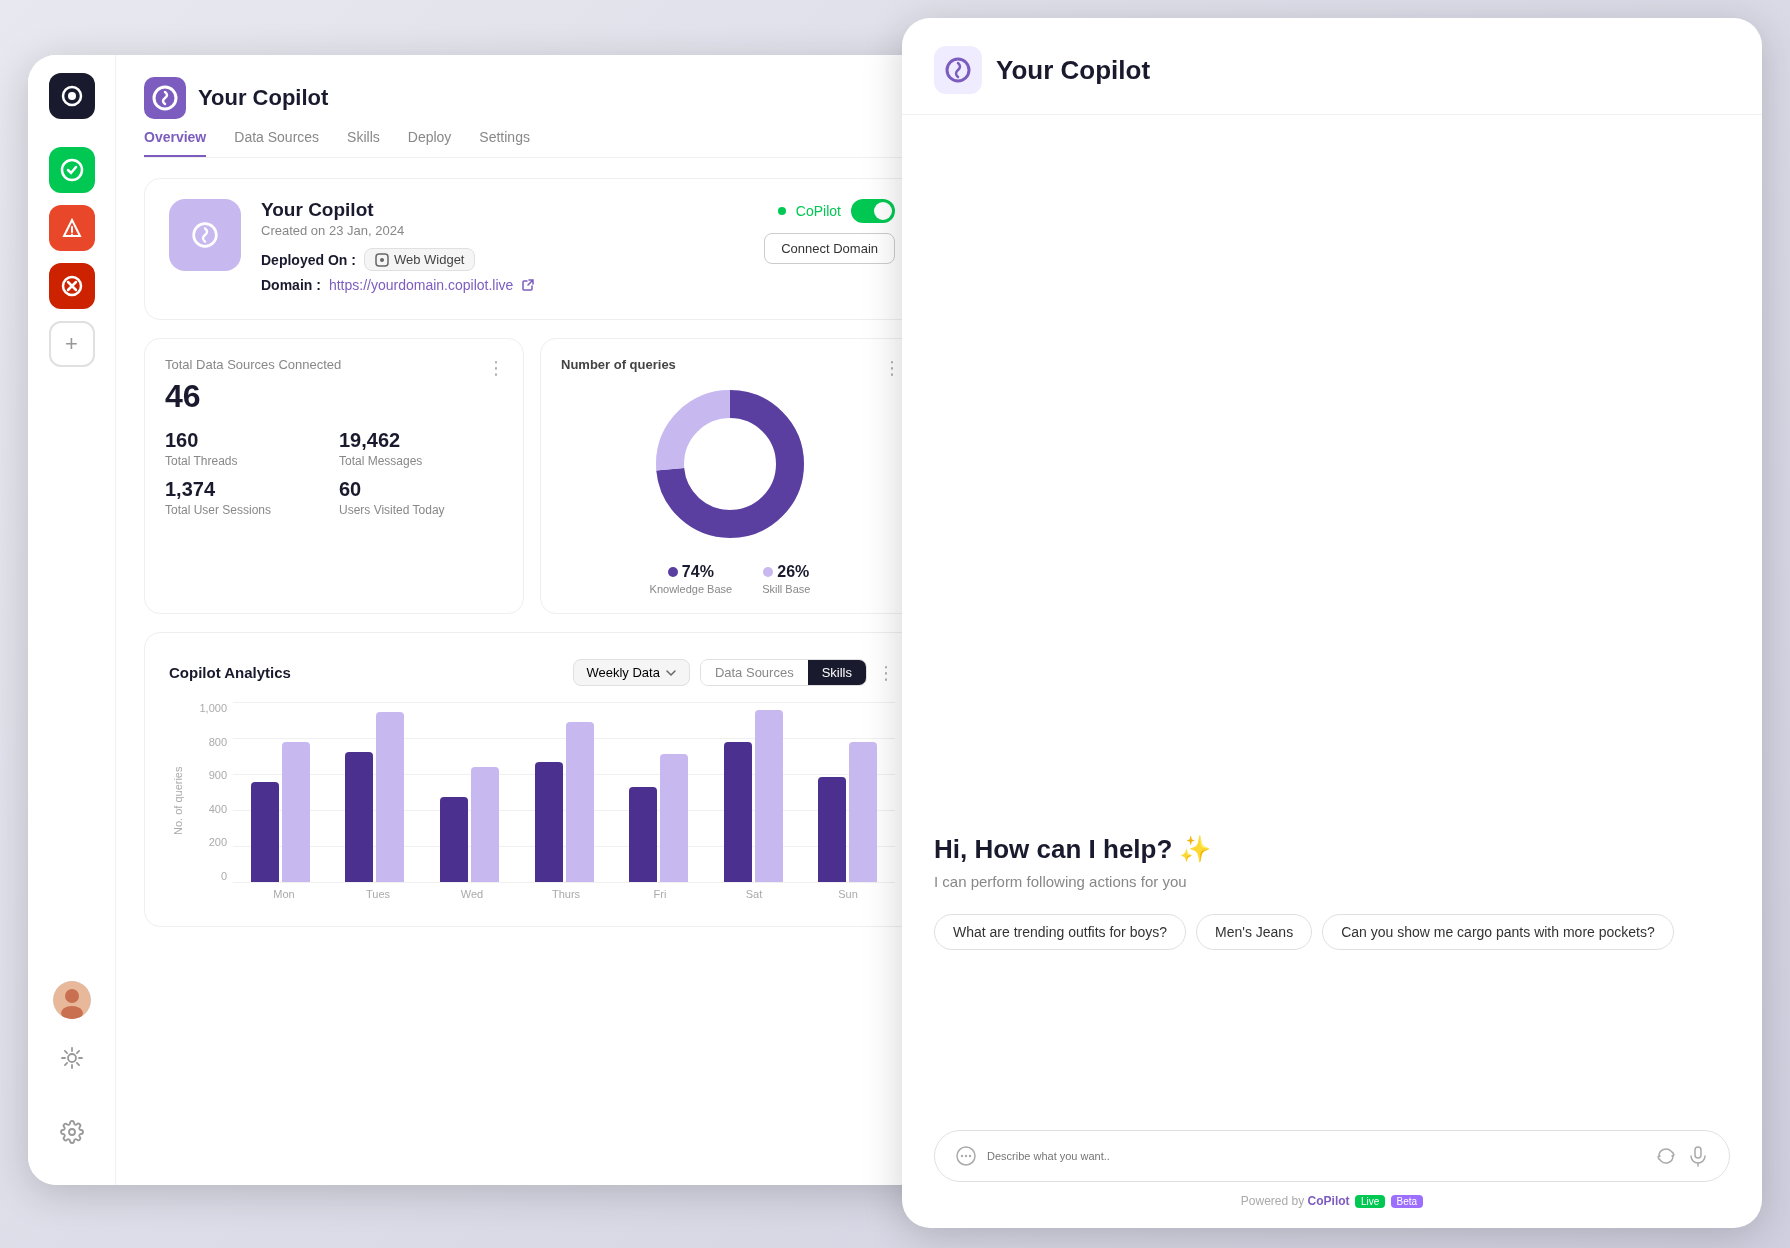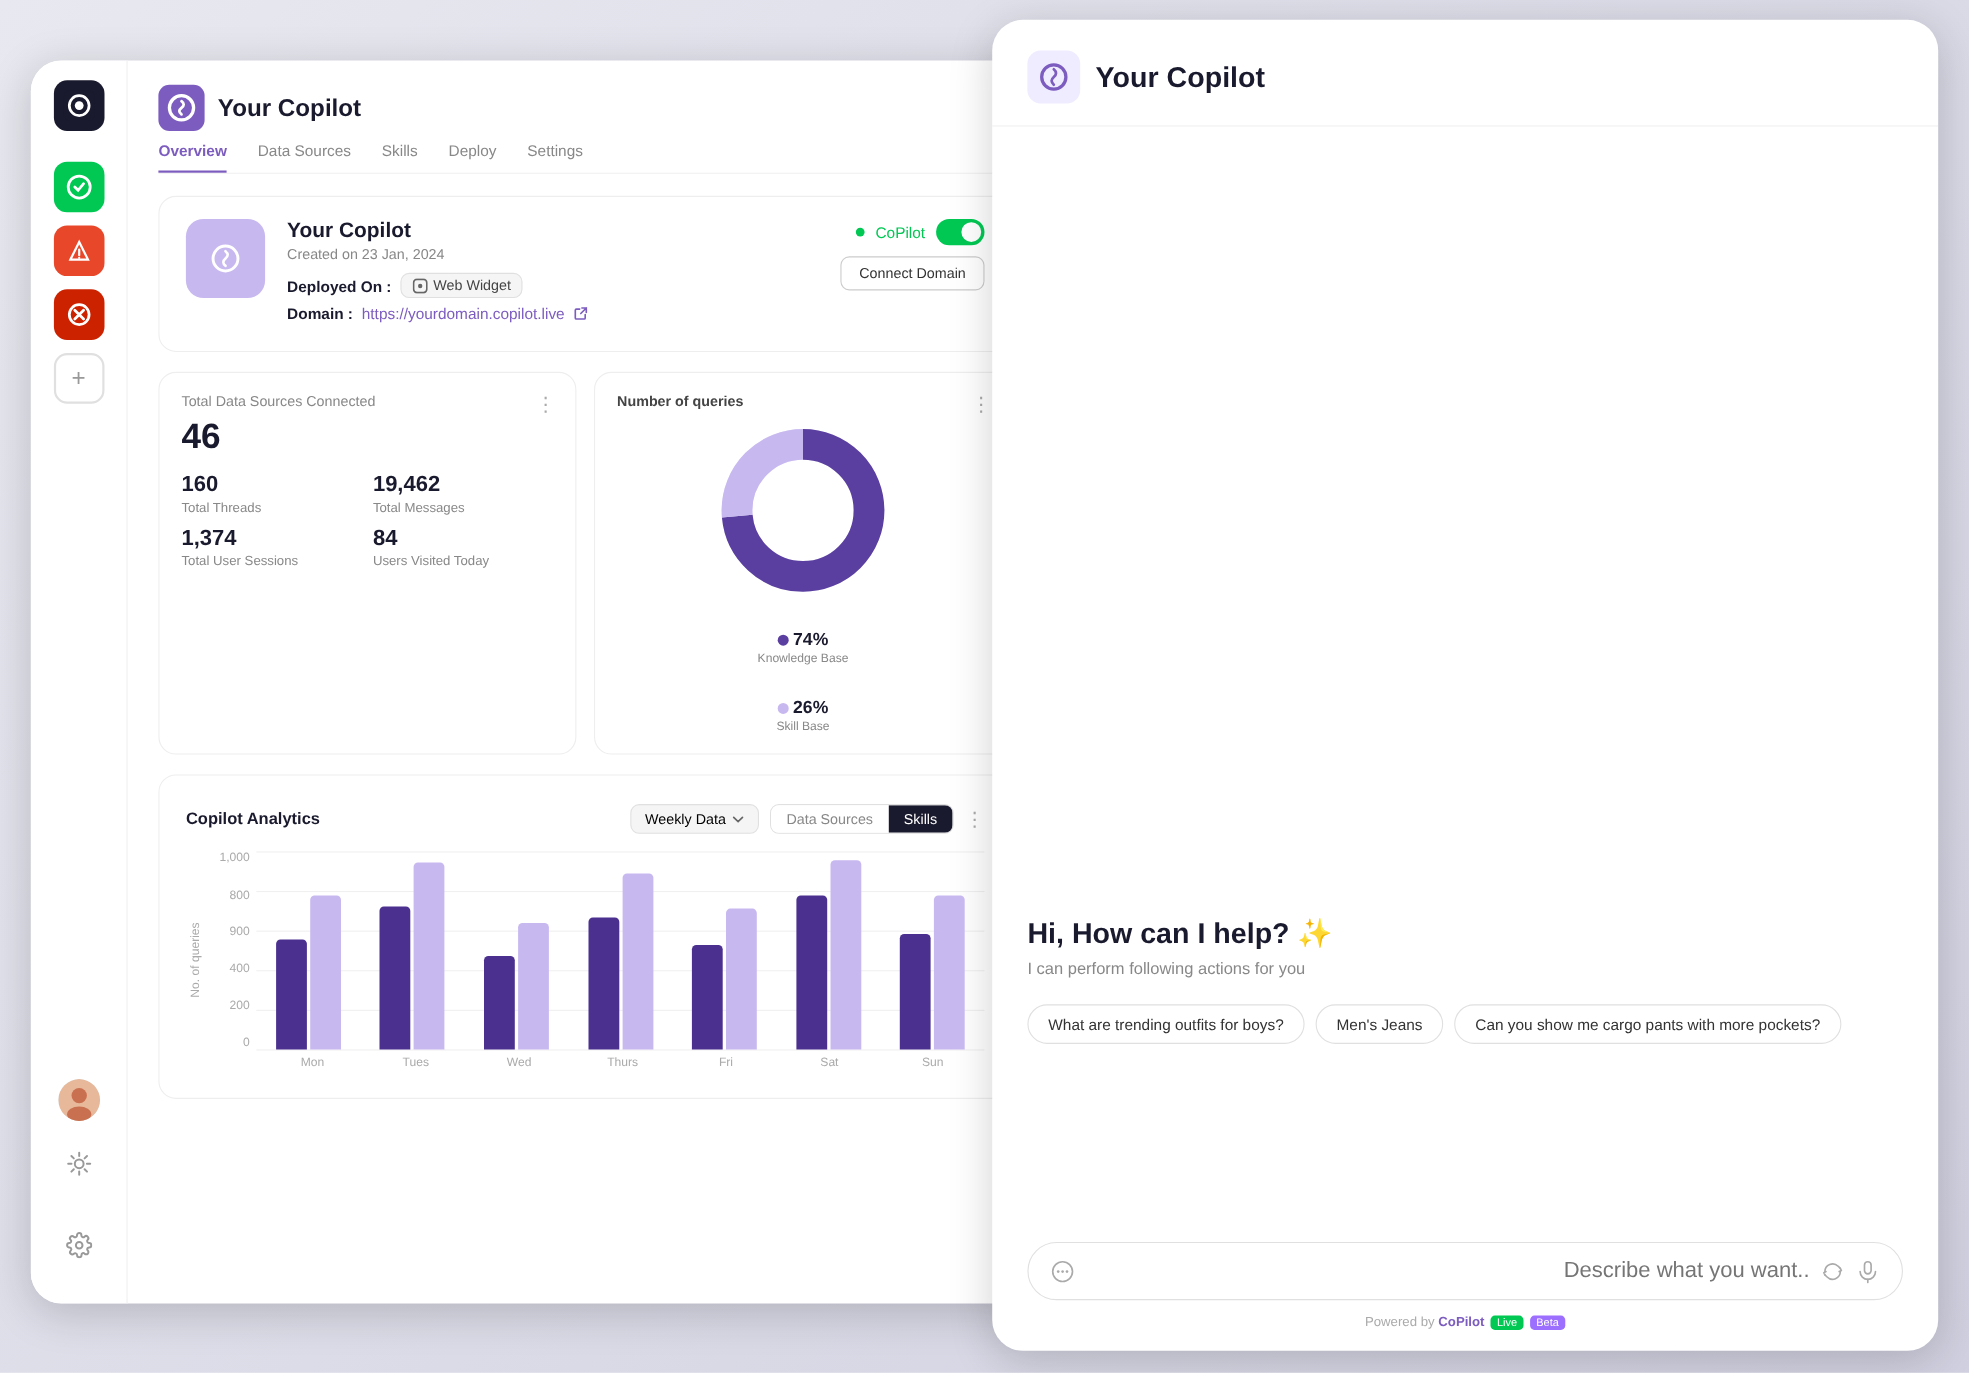--- a/index.html
+++ b/index.html
@@ -303,22 +303,21 @@
       display: flex;
       flex-direction: column;
       align-items: center;
       justify-content: center;
       flex: 1;
     }
 
     .donut-legend {
       display: flex;
       gap: 30px;
-      margin-top: 29px;
-      flex-direction: column;
+      margin-top: 19px;
     }
 
     .legend-item {
       display: flex;
       flex-direction: column;
       align-items: center;
       gap: 2px;
     }
 
     .legend-pct { font-size: 16px; font-weight: 700; color: #1a1a2e; }
@@ -482,24 +481,23 @@
       display: flex;
       align-items: center;
       gap: 10px;
       margin-bottom: 12px;
     }
 
     .chat-input {
       flex: 1;
       border: none;
       outline: none;
-      font-size: 20px;
+      font-size: 11px;
       color: #aaa;
       background: transparent;
-      text-align: right;
     }
 
     .chat-footer {
       text-align: center;
       font-size: 12px;
       color: #aaa;
     }
 
     .chat-footer strong { color: #7c5cbf; }
 
@@ -660,21 +658,21 @@
           </div>
           <div class="stats-sub-item">
             <div class="stats-sub-value">19,462</div>
             <div class="stats-sub-label">Total Messages</div>
           </div>
           <div class="stats-sub-item">
             <div class="stats-sub-value">1,374</div>
             <div class="stats-sub-label">Total User Sessions</div>
           </div>
           <div class="stats-sub-item">
-            <div class="stats-sub-value">84</div>
+            <div class="stats-sub-value">60</div>
             <div class="stats-sub-label">Users Visited Today</div>
           </div>
         </div>
       </div>
 
       <div class="donut-card">
         <div class="donut-title">Number of queries</div>
         <span class="more-icon">⋮</span>
         <div class="donut-wrapper">
           <svg width="160" height="160" viewBox="0 0 160 160">

